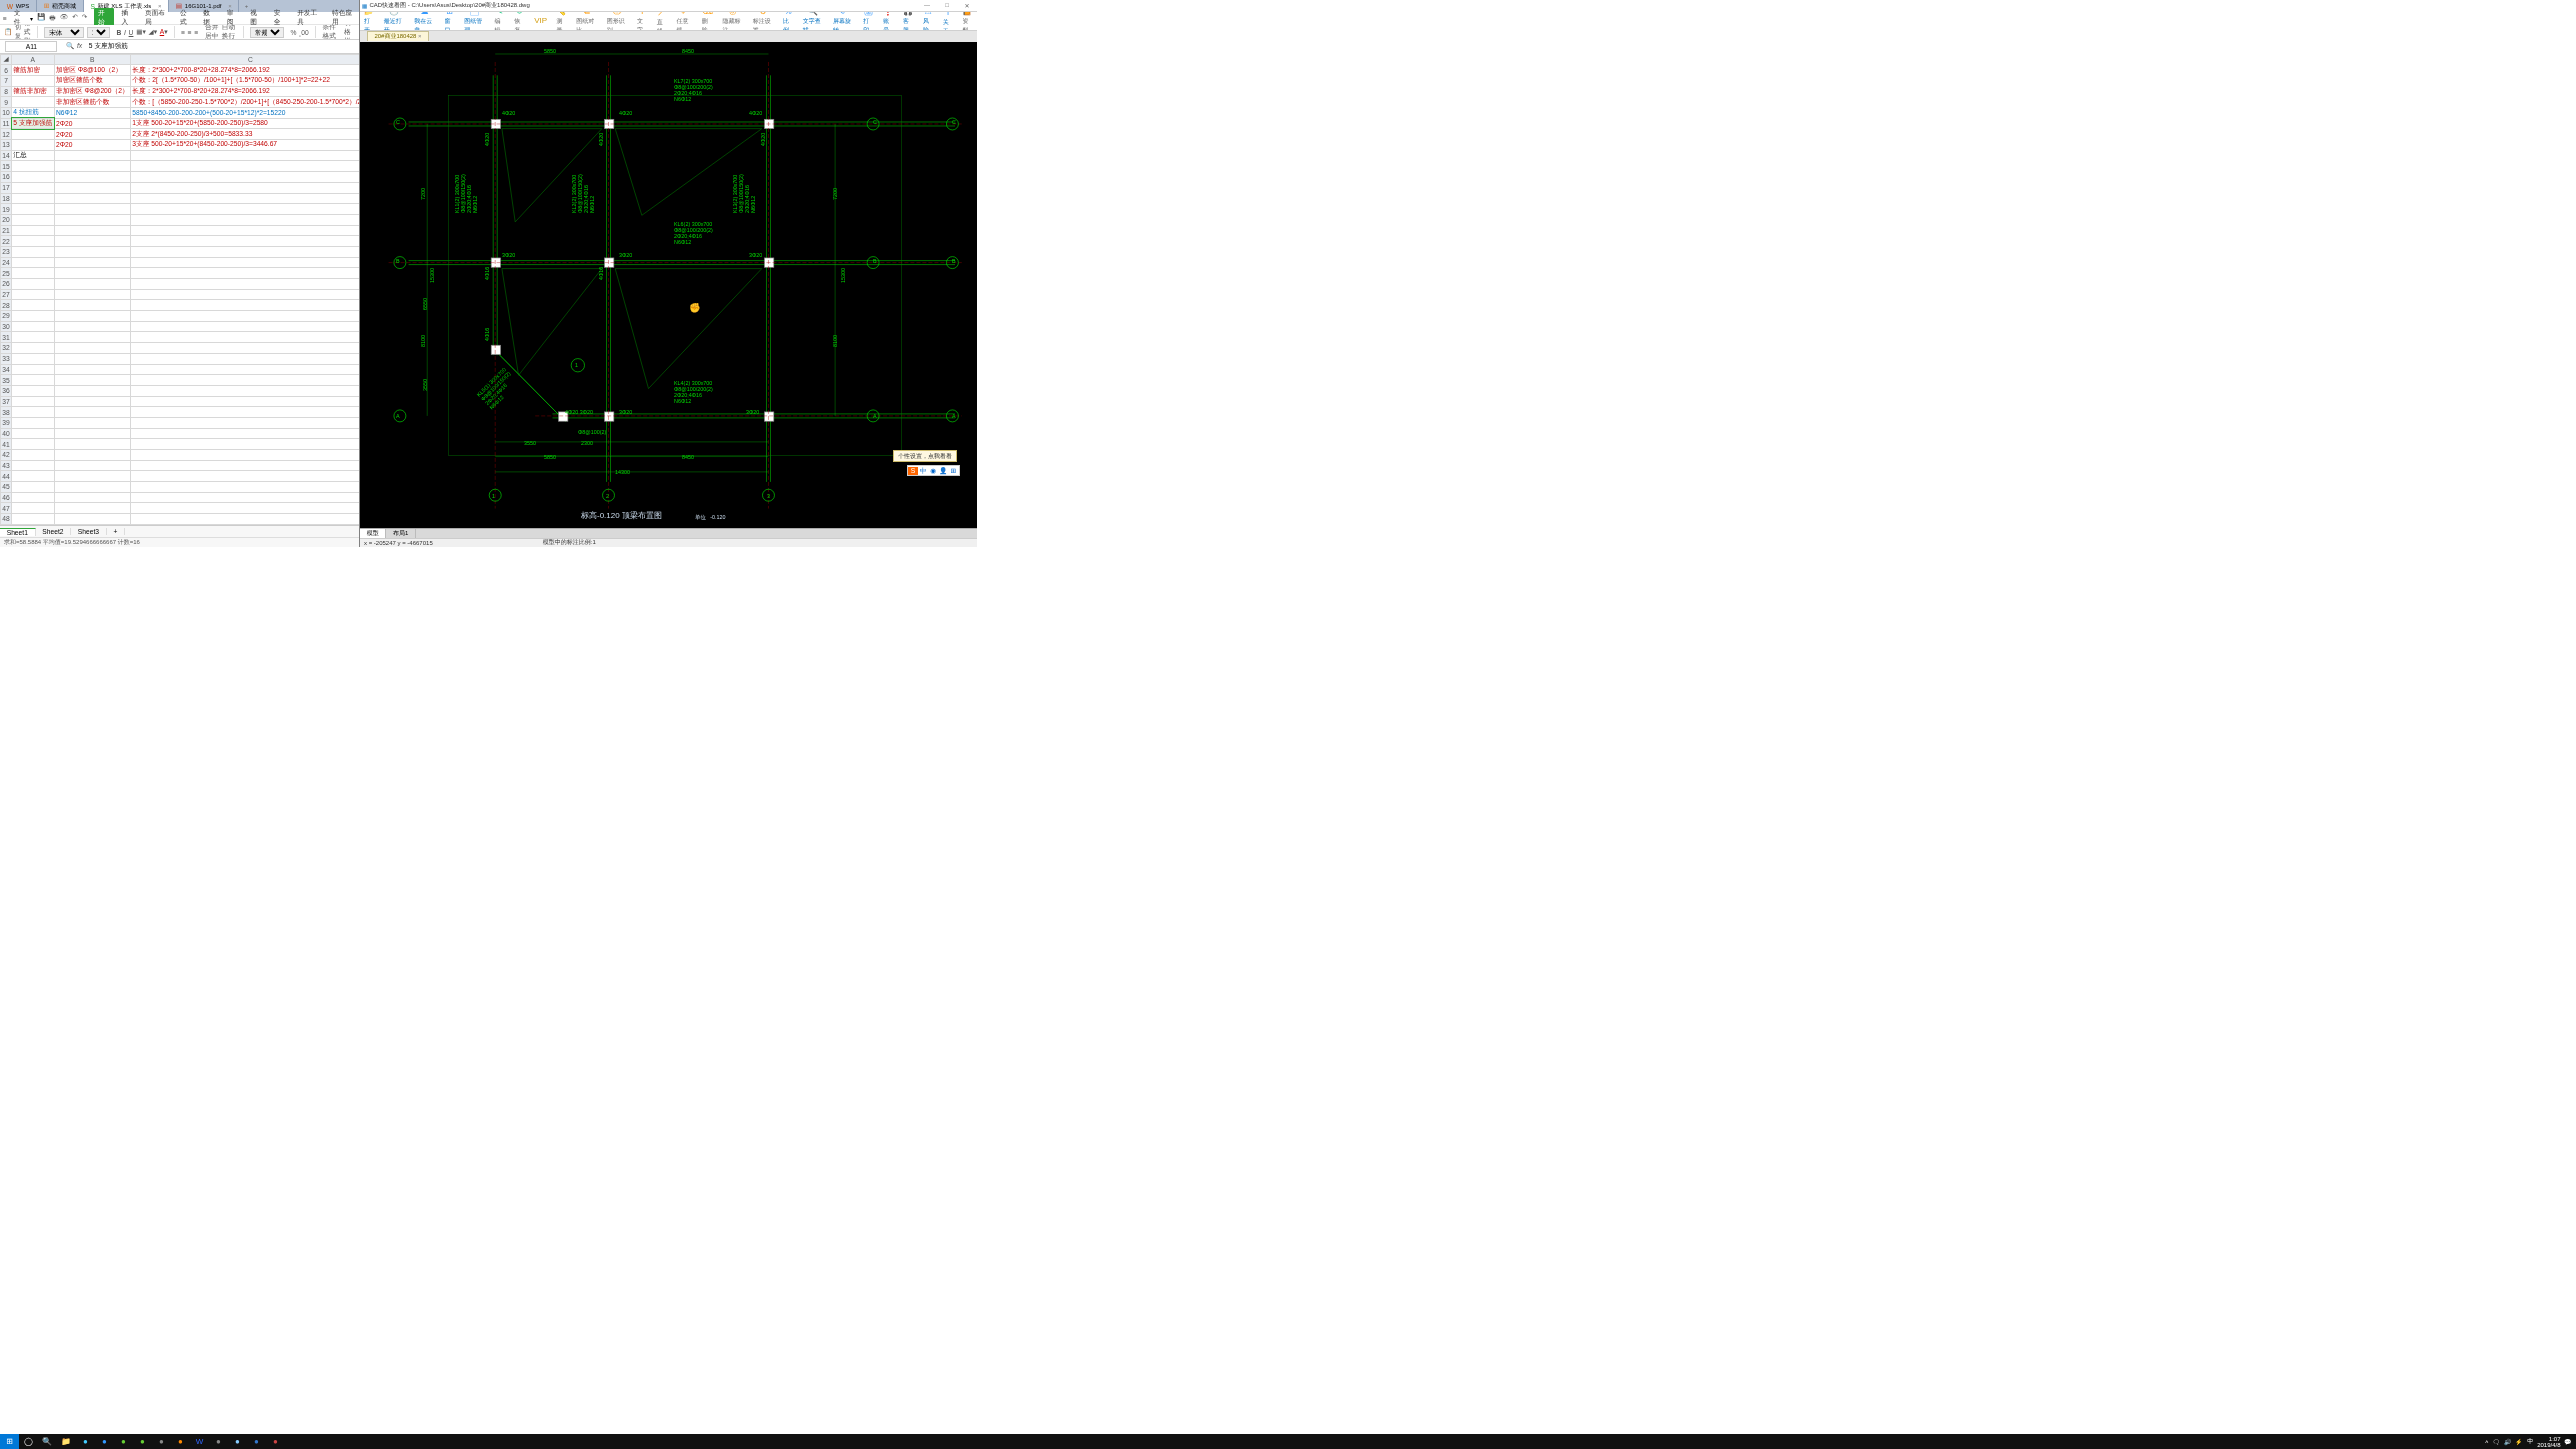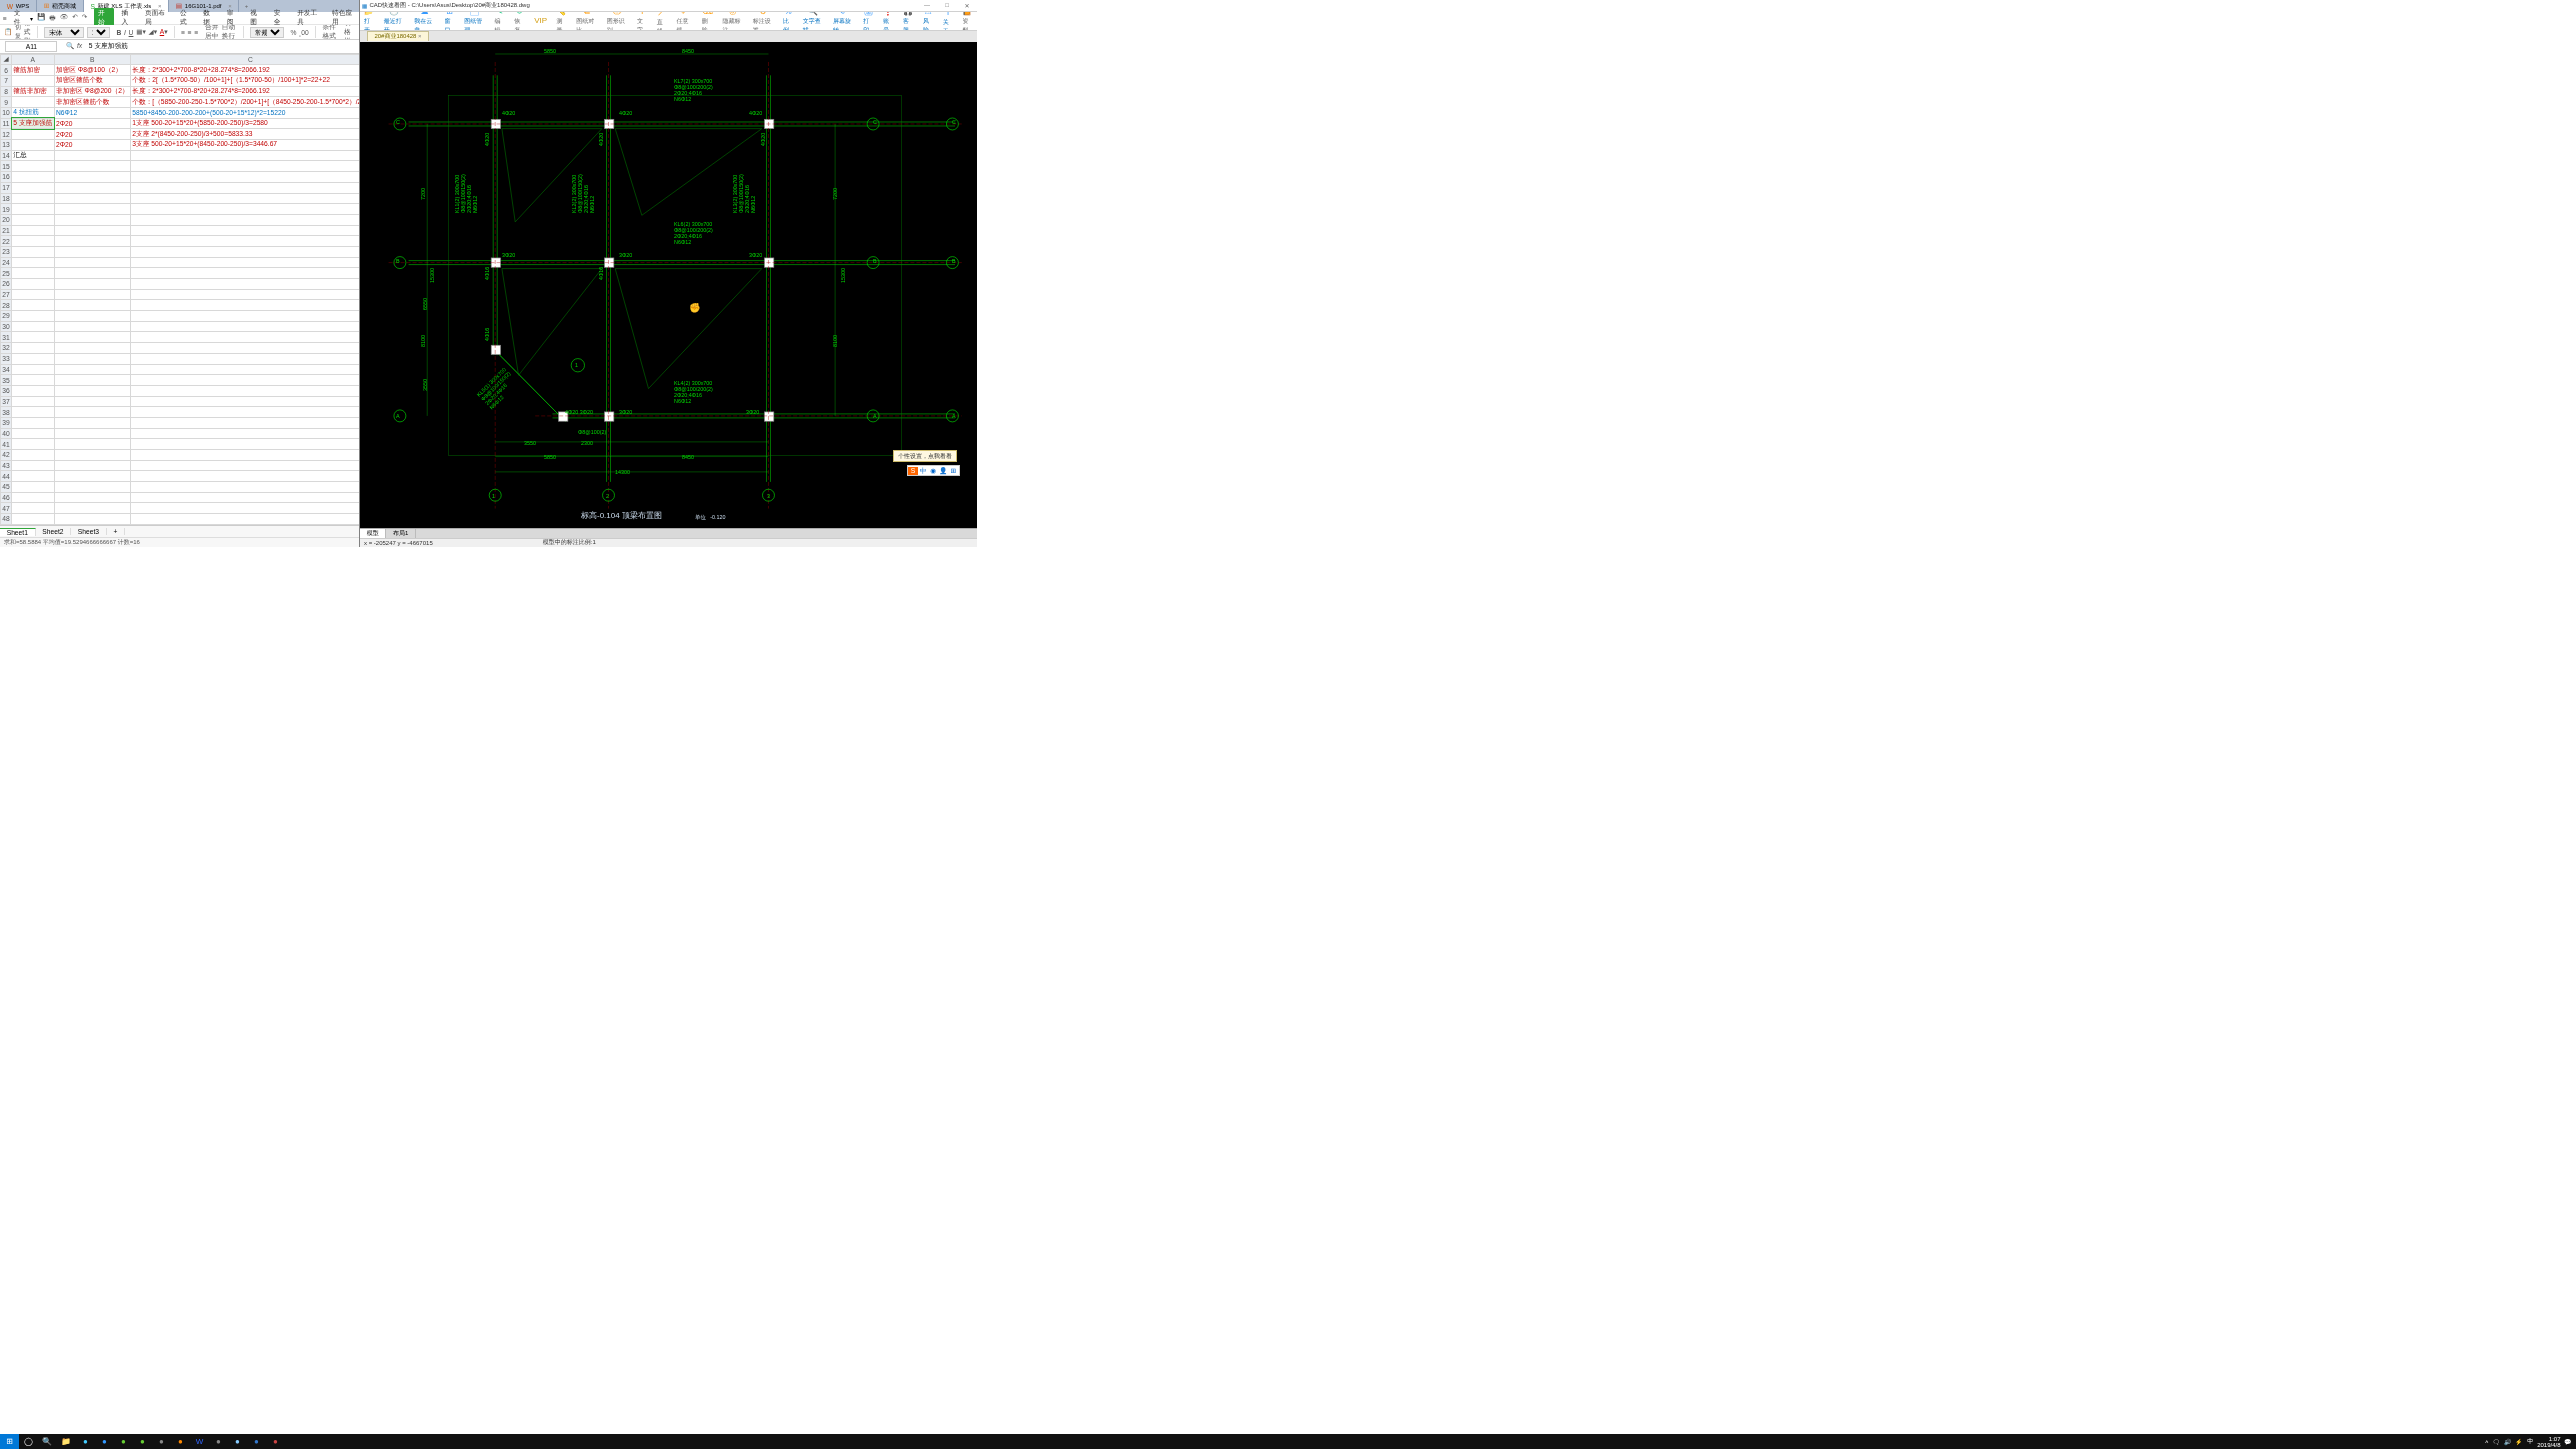--- a/index.html
+++ b/index.html
@@ -751,21 +751,21 @@
 N6Φ12</div>
     <div class="lbl ylbl" style="left:373px;top:171px">KL3(2) 300x700
 Φ8@100/150(2)
 2Φ20;4Φ16
 N6Φ12</div>
     <div class="lbl" style="left:119px;top:335px;transform:rotate(-45deg)">KL5(1) 300x700
 Φ8@100/150(2)
 2Φ20;4Φ16
 N6Φ12</div>
 
-    <div class="lbl" style="left:221px;top:470px;font-size:8px;color:#cde">标高-0.104 顶梁布置图</div>
+    <div class="lbl" style="left:221px;top:470px;font-size:8px;color:#cde">标高-0.120 顶梁布置图</div>
     <div class="lbl" style="left:335px;top:473px;color:#cde">单位   -0.120</div>
 
     <div class="cursor" style="left:329px;top:260px">✊</div>
 
     <div class="cad-tip">个性设置，点我看看</div>
     <div class="cad-tool">
       <span style="background:#f60;color:#fff">S</span>
       <span style="color:#06c">中</span>
       <span style="color:#06c">◉</span>
       <span style="color:#06c">👤</span>

